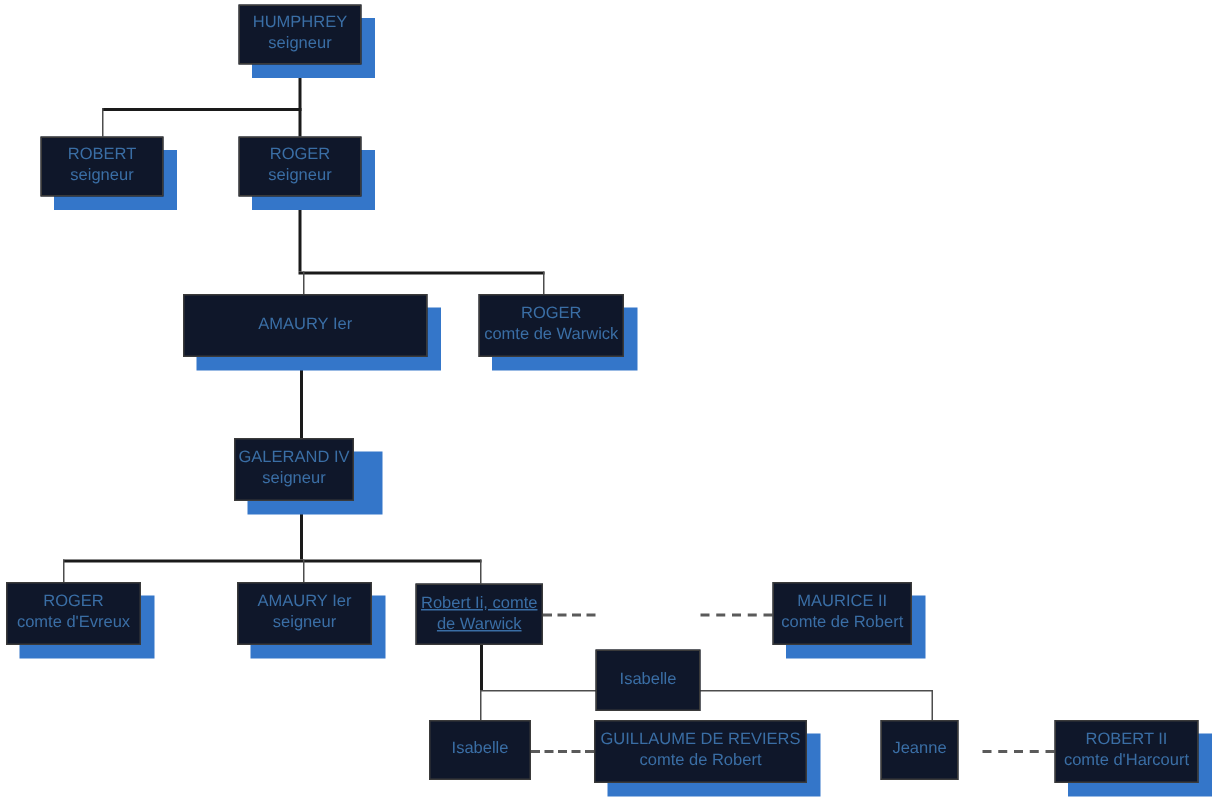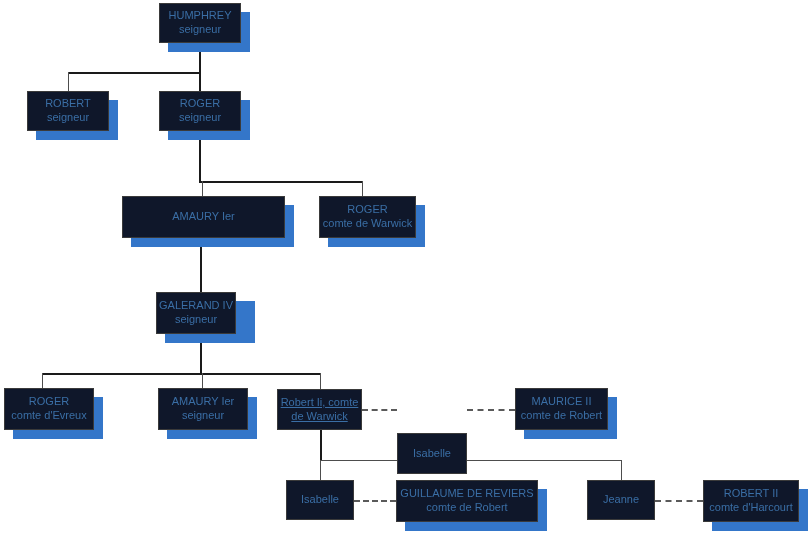--- a/index.html
+++ b/index.html
@@ -146,21 +146,21 @@
         <span class="l2">comte de Robert</span>
       </div>
       <div class="node" style="left: 286px; top: 480px; width: 68px; height: 40px;">
         <span class="l1">Isabelle</span>
       </div>
       <div class="shadow" style="left: 405px; top: 489px; width: 142px; height: 42px;"></div>
       <div class="node" style="left: 396px; top: 480px; width: 142px; height: 42px;">
         <span class="l1">GUILLAUME DE REVIERS</span>
         <span class="l2">comte de Robert</span>
       </div>
-      <div class="node" style="left: 587px; top: 480px; width: 68px; height: 40px;">
+      <div class="node" style="left: 587px; top: 480px; width: 52px; height: 40px;">
         <span class="l1">Jeanne</span>
       </div>
       <div class="shadow" style="left: 712px; top: 489px; width: 96px; height: 42px;"></div>
       <div class="node" style="left: 703px; top: 480px; width: 96px; height: 42px;">
         <span class="l1">ROBERT II</span>
         <span class="l2">comte d'Harcourt</span>
       </div>
     </div>
 
 </div>

